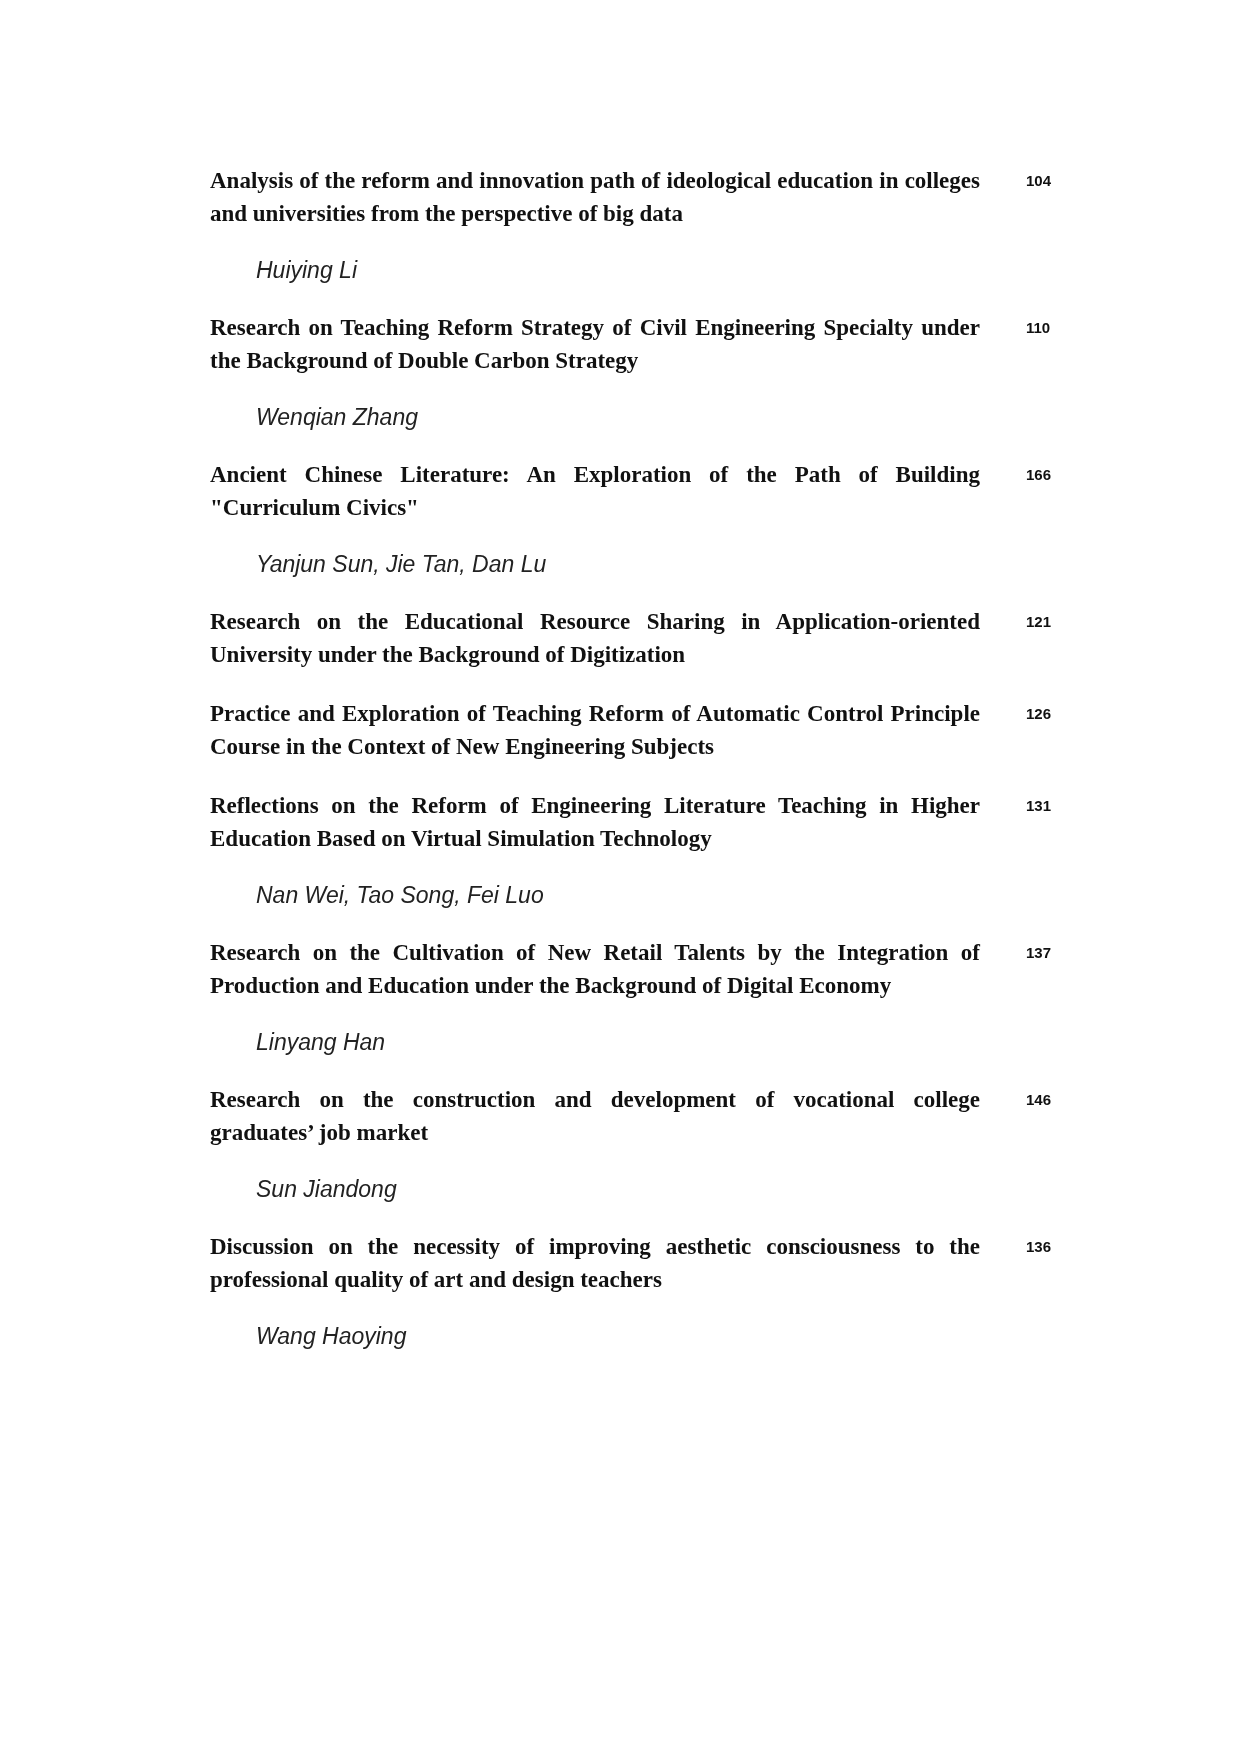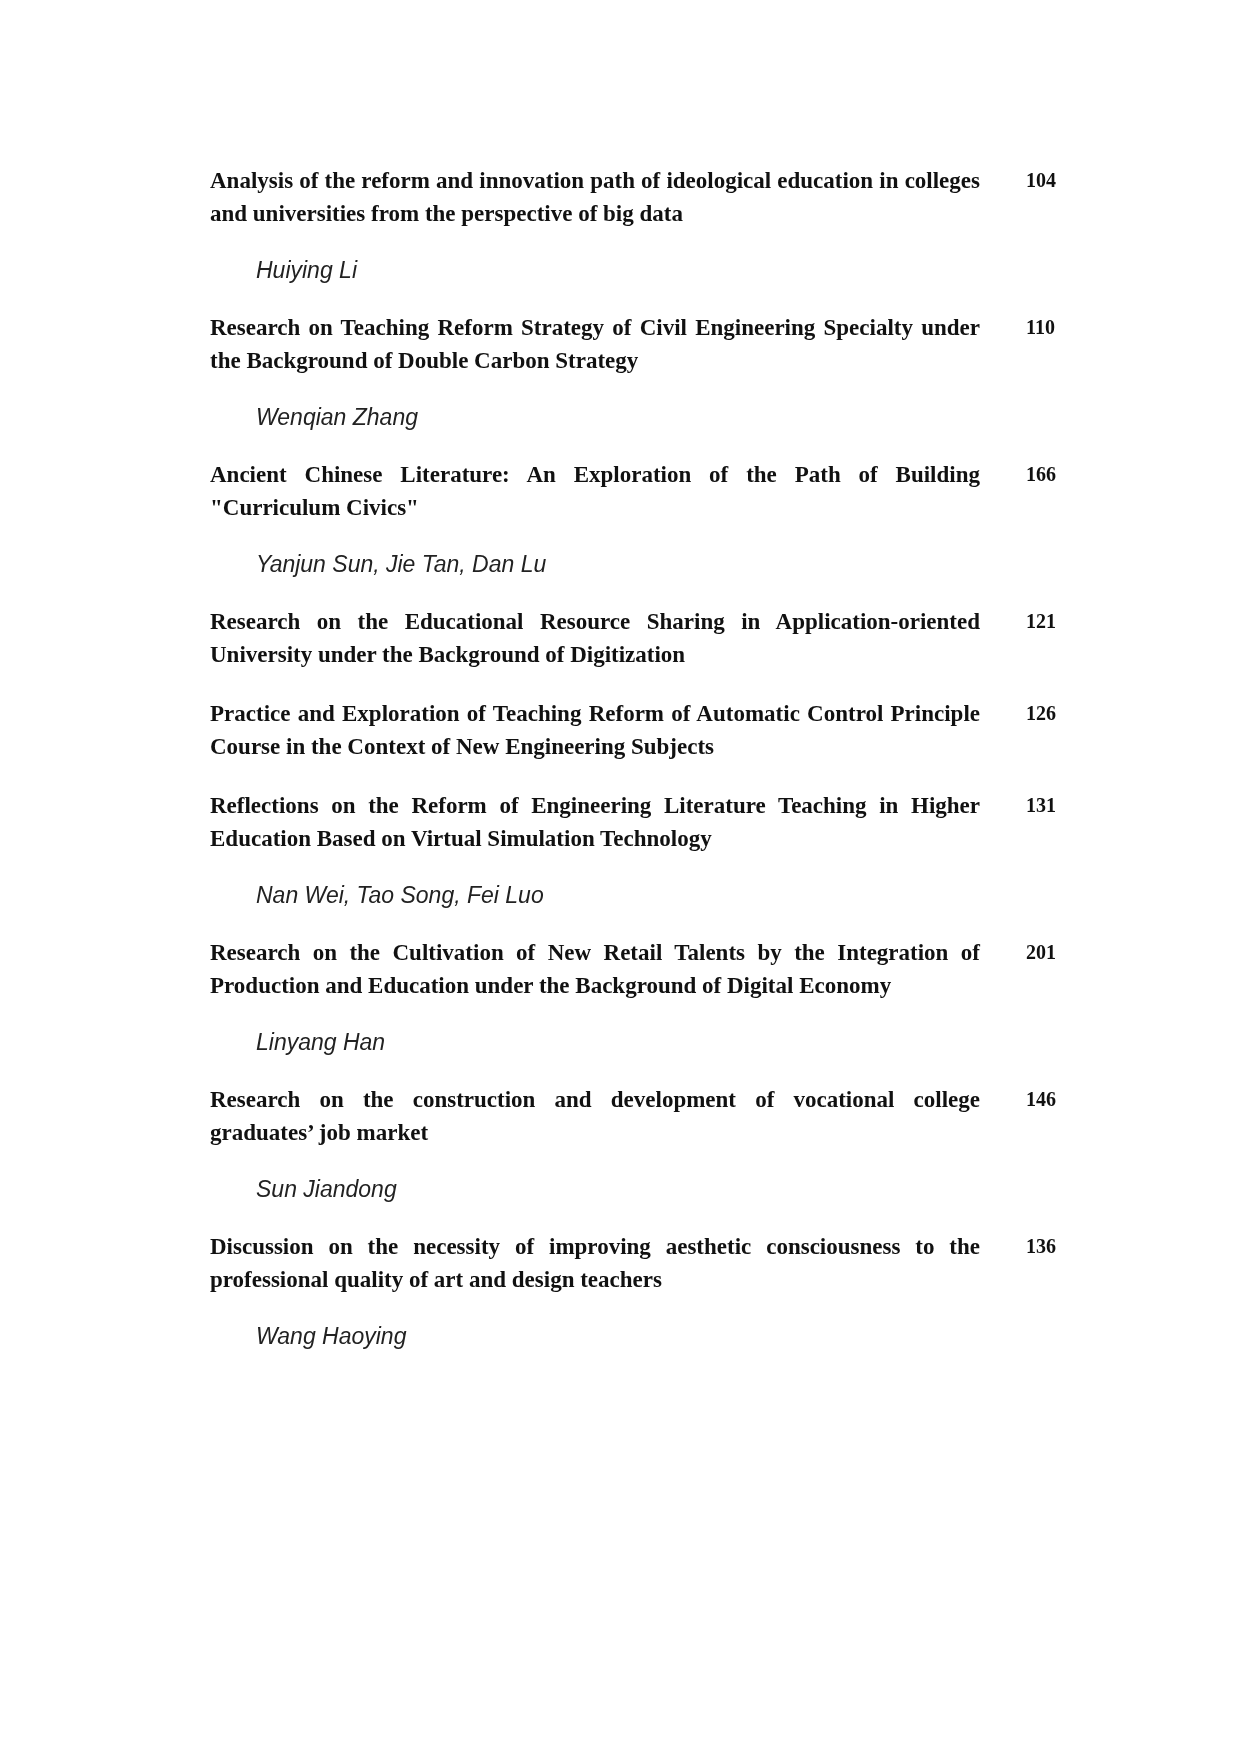--- a/index.html
+++ b/index.html
@@ -20,23 +20,23 @@
       flex: 0 0 770px;
       font-family: "Liberation Serif", serif;
       font-weight: bold;
       font-size: 23px;
       line-height: 33px;
       color: #111111;
       text-align: justify;
     }
     .entry-page {
       flex: 1 1 auto;
-      font-family: Liberation Serif, serif;
+      font-family: Liberation Sans, sans-serif;
       font-weight: bold;
-      font-size: 20px;
+      font-size: 15px;
       line-height: 33px;
       color: #111111;
       text-align: right;
     }
     .entry-authors {
       margin-top: 25px;
       padding-left: 46px;
       font-family: "Liberation Sans", sans-serif;
       font-style: italic;
       font-size: 23px;
@@ -91,21 +91,21 @@
     <div class="entry-head">
       <div class="entry-title">Reflections on the Reform of Engineering Literature Teaching in Higher Education Based on Virtual Simulation Technology</div>
       <div class="entry-page">131</div>
     </div>
     <div class="entry-authors">Nan Wei, Tao Song, Fei Luo</div>
   </div>
 
   <div class="entry">
     <div class="entry-head">
       <div class="entry-title">Research on the Cultivation of New Retail Talents by the Integration of Production and Education under the Background of Digital Economy</div>
-      <div class="entry-page">201</div>
+      <div class="entry-page">137</div>
     </div>
     <div class="entry-authors">Linyang Han</div>
   </div>
 
   <div class="entry">
     <div class="entry-head">
       <div class="entry-title">Research on the construction and development of vocational college graduates’ job market</div>
       <div class="entry-page">146</div>
     </div>
     <div class="entry-authors">Sun Jiandong</div>

